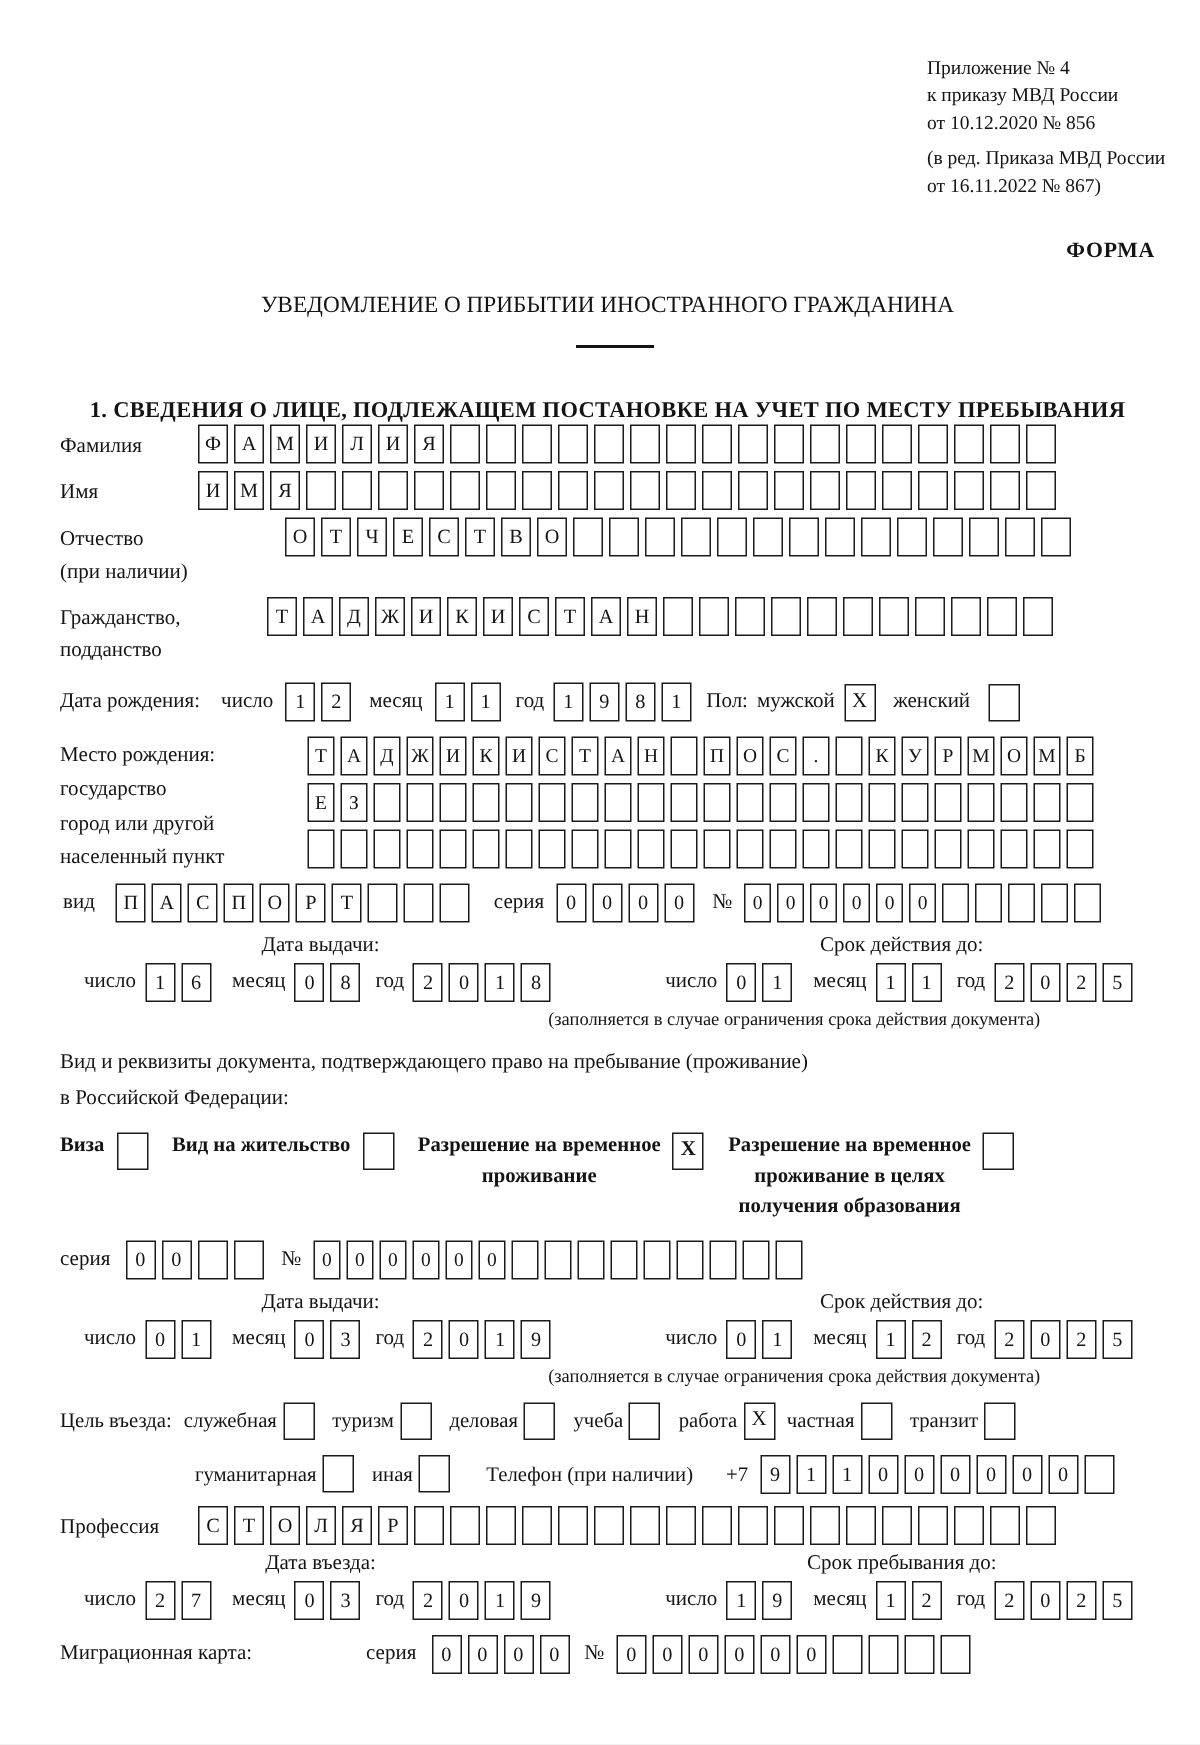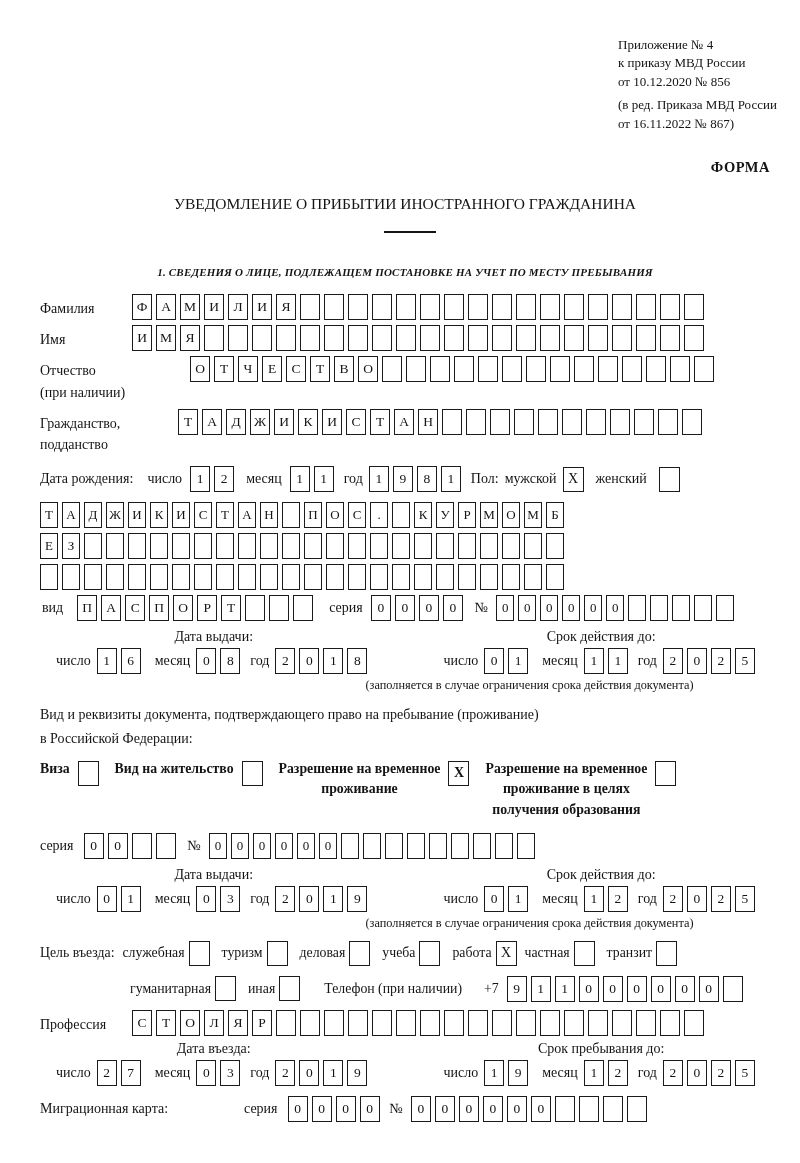--- a/index.html
+++ b/index.html
@@ -7,21 +7,21 @@
     width:800px; height:1163px; margin:0 auto; background:#ffffff;
     font-family:"Liberation Serif", serif; color:#141414;
     box-sizing:border-box; padding:36px 30px 20px 40px; position:relative;
     overflow:hidden;
   }
   .hdr { margin-left:578px; width:200px; font-size:13px; line-height:1.42; }
   .hdr .rev { margin-top:5px; }
   .form-label { text-align:right; font-weight:bold; font-size:14.5px; margin-top:26px; letter-spacing:.5px; }
   .title { text-align:center; font-weight:normal; font-size:15.5px; line-height:1.55; margin-top:16px; }
   .blank-line { display:inline-block; width:52px; border-bottom:2px solid #141414; height:10px; margin-left:10px; }
-  .sec-heading { text-align:center; font-weight:bold; font-size:11px; margin-top:26px; margin-bottom:16px; letter-spacing:.2px;font-style:italic; }
+  .sec-heading { text-align:center; font-weight:bold; font-size:15px; margin-top:26px; letter-spacing:.2px; }
 
   .row { display:flex; align-items:flex-start; margin-bottom:5px; }
   .flabel { font-size:14px; line-height:1.55; padding-top:4px; flex:none; }
   .cells { display:flex; flex-wrap:nowrap; }
   .cell {
     display:inline-flex; align-items:center; justify-content:center;
     width:20px; height:26px; border:1.7px solid #1b1b1b; margin-right:4px;
     font-size:13.5px; flex:none; box-sizing:border-box; background:#fff;
   }
   .cell-sm {
@@ -222,20 +222,26 @@
         <span class="cell">1</span>
       </span>
     <span style="margin-left:6px">Пол:</span>
     <span style="margin-left:6px">мужской</span>
     <span class="cb" style="margin-left:6px">X</span>
     <span style="margin-left:12px">женский</span>
     <span class="cb" style="margin-left:12px"></span>
   </div>
 
   <div class="row" style="margin-top:10px">
+    <div class="flabel" style="width:165px; padding-top:2px; line-height:1.63">
+      <div>Место рождения:</div>
+      <div>государство</div>
+      <div>город или другой</div>
+      <div>населенный пункт</div>
+    </div>
     <div>
       <div class="cells" style="margin-bottom:5px">
           <span class="cell-sm">Т</span>
           <span class="cell-sm">А</span>
           <span class="cell-sm">Д</span>
           <span class="cell-sm">Ж</span>
           <span class="cell-sm">И</span>
           <span class="cell-sm">К</span>
           <span class="cell-sm">И</span>
           <span class="cell-sm">С</span>

